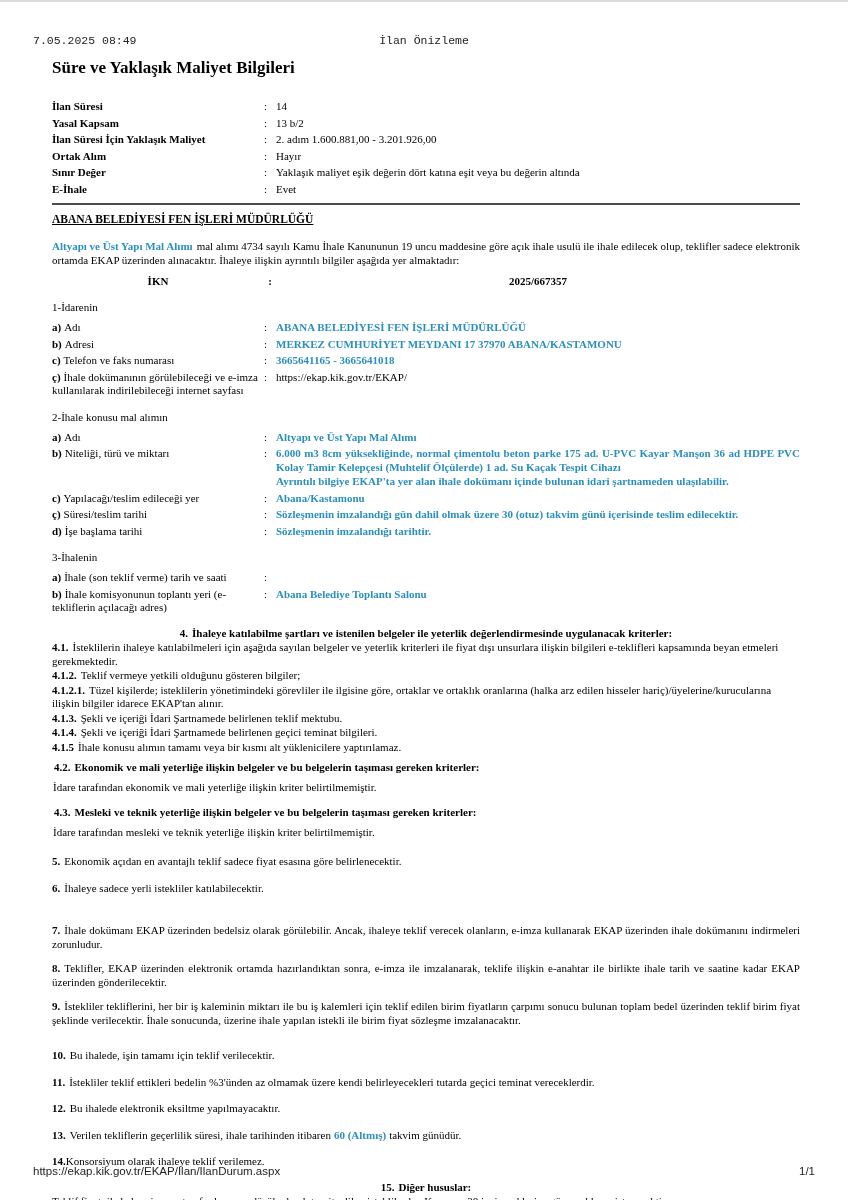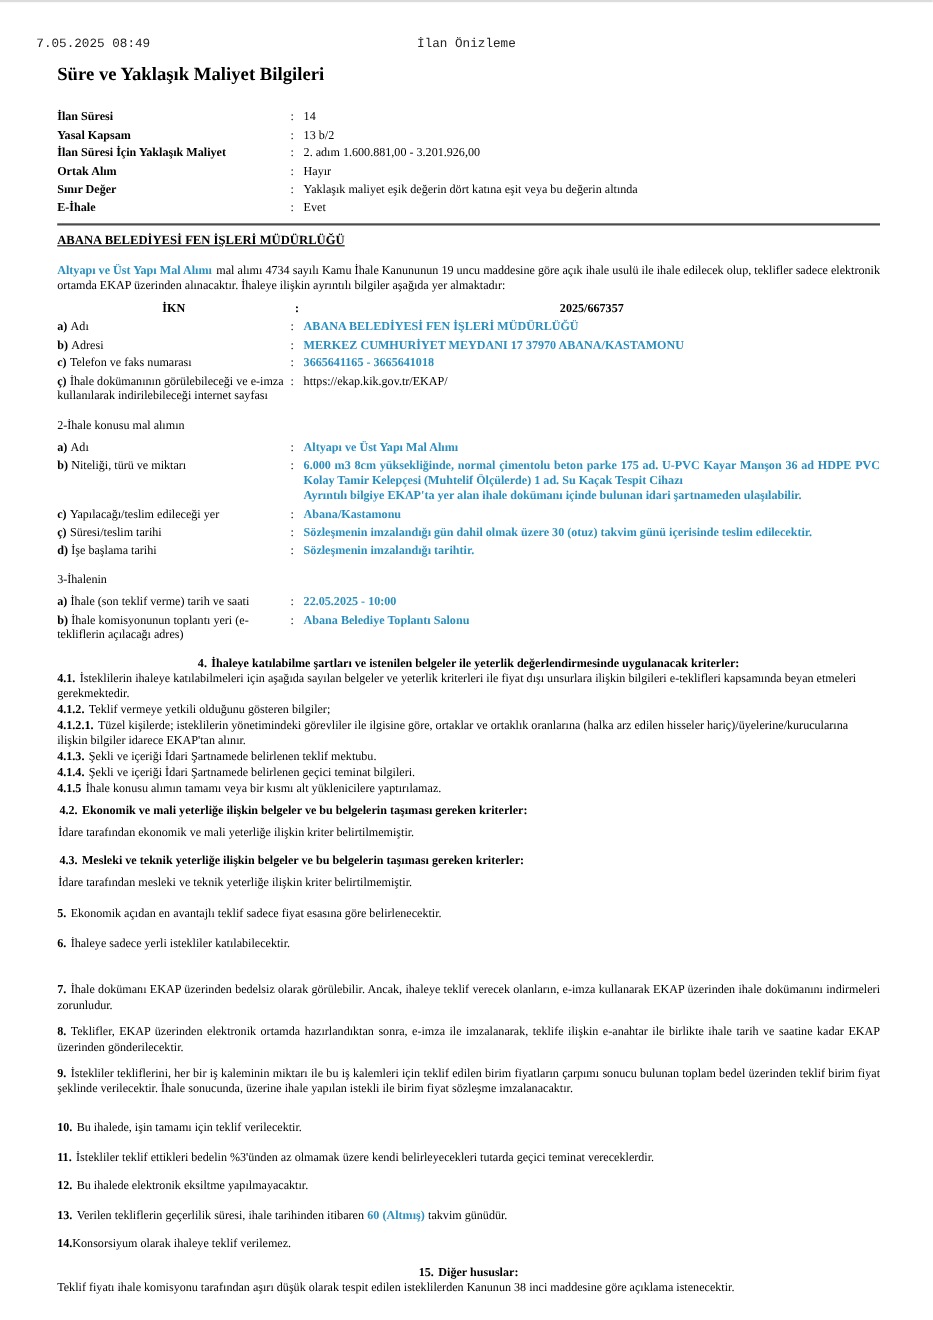--- a/index.html
+++ b/index.html
@@ -115,20 +115,21 @@
     <p class="intro">
       <span class="lead blue">Altyapı ve Üst Yapı Mal Alımı</span><span>mal alımı 4734 sayılı Kamu İhale Kanununun 19 uncu maddesine göre açık ihale usulü ile ihale edilecek olup, teklifler sadece elektronik ortamda EKAP üzerinden alınacaktır.  İhaleye ilişkin ayrıntılı bilgiler aşağıda yer almaktadır:</span>
     </p>
 
     <div class="kv">
       <span class="kv-label bold">İKN</span>
       <span class="kv-colon bold">:</span>
       <span class="kv-value bold">2025/667357</span>
     </div>
 
+    <div class="sec-h">1-İdarenin</div>
 
     <div class="kv">
       <span class="kv-label"><span class="p">a)</span><span>Adı</span></span>
       <span class="kv-colon">:</span>
       <span class="kv-value blue">ABANA BELEDİYESİ FEN İŞLERİ MÜDÜRLÜĞÜ</span>
     </div>
     <div class="kv">
       <span class="kv-label"><span class="p">b)</span><span>Adresi</span></span>
       <span class="kv-colon">:</span>
       <span class="kv-value blue">MERKEZ CUMHURİYET MEYDANI 17 37970 ABANA/KASTAMONU</span>
@@ -173,21 +174,20 @@
       <span class="kv-label"><span class="p">d)</span><span>İşe başlama tarihi</span></span>
       <span class="kv-colon">:</span>
       <span class="kv-value blue">Sözleşmenin imzalandığı tarihtir.</span>
     </div>
 
     <div class="sec-h">3-İhalenin</div>
 
     <div class="kv">
       <span class="kv-label"><span class="p">a)</span><span>İhale (son teklif verme) tarih ve saati</span></span>
       <span class="kv-colon">:</span>
-      <span class="kv-value blue">22.05.2025 - 10:00</span>
     </div>
     <div class="kv">
       <span class="kv-label"><span class="p">b)</span><span>İhale komisyonunun toplantı yeri (e-tekliflerin açılacağı adres)</span></span>
       <span class="kv-colon">:</span>
       <span class="kv-value blue">Abana Belediye Toplantı Salonu</span>
     </div>
 
     <p class="clause head"><span class="no">4.</span><span>İhaleye katılabilme şartları ve istenilen belgeler ile yeterlik değerlendirmesinde uygulanacak kriterler:</span></p>
     <p class="clause tight just"><span class="no">4.1.</span><span>İsteklilerin ihaleye katılabilmeleri için aşağıda sayılan belgeler ve yeterlik kriterleri ile fiyat dışı unsurlara ilişkin bilgileri e-teklifleri kapsamında beyan etmeleri gerekmektedir.</span></p>
     <p class="clause tight"><span class="no">4.1.2.</span><span>Teklif vermeye yetkili olduğunu gösteren bilgiler;</span></p>
@@ -210,14 +210,18 @@
     <p class="clause" style="margin-bottom:13px;"><span class="no">10.</span><span>Bu ihalede, işin tamamı için teklif verilecektir.</span></p>
     <p class="clause" style="margin-bottom:13px;"><span class="no">11.</span><span>İstekliler teklif ettikleri bedelin %3'ünden az olmamak üzere kendi belirleyecekleri tutarda geçici teminat vereceklerdir.</span></p>
     <p class="clause" style="margin-bottom:13px;"><span class="no">12.</span><span>Bu ihalede elektronik eksiltme yapılmayacaktır.</span></p>
     <p class="clause" style="margin-bottom:13px;"><span class="no">13.</span><span>Verilen tekliflerin geçerlilik süresi, ihale tarihinden itibaren</span><span class="hl">60 (Altmış)</span><span>takvim günüdür.</span></p>
     <p class="clause" style="margin-bottom:12px;"><span class="no0">14.</span><span>Konsorsiyum olarak ihaleye teklif verilemez.</span></p>
     <p class="clause head" style="margin-top:0;"><span class="no">15.</span><span>Diğer hususlar:</span></p>
     <p class="clause tight">Teklif fiyatı ihale komisyonu tarafından aşırı düşük olarak tespit edilen isteklilerden Kanunun 38 inci maddesine göre açıklama istenecektir.</p>
 
   </div>
 
+  <div class="ftr">
+    <span>https://ekap.kik.gov.tr/EKAP/Ilan/IlanDurum.aspx</span>
+    <span>1/1</span>
+  </div>
 
 </div>
 
 </body></html>

